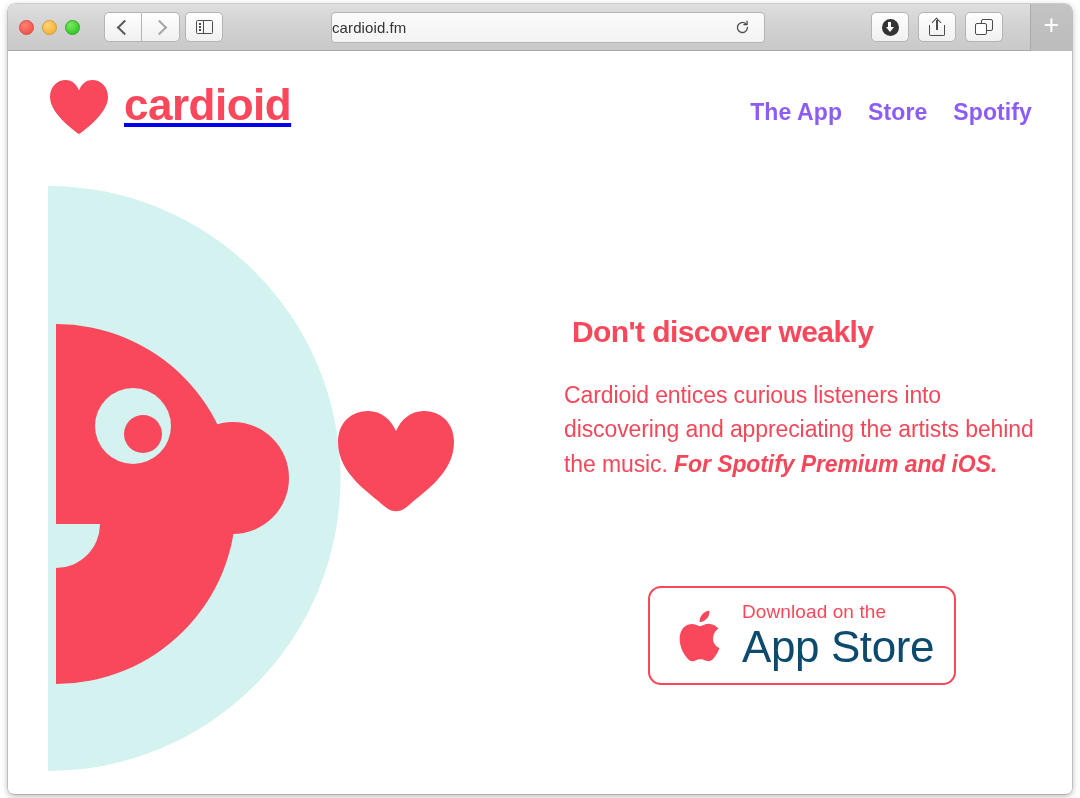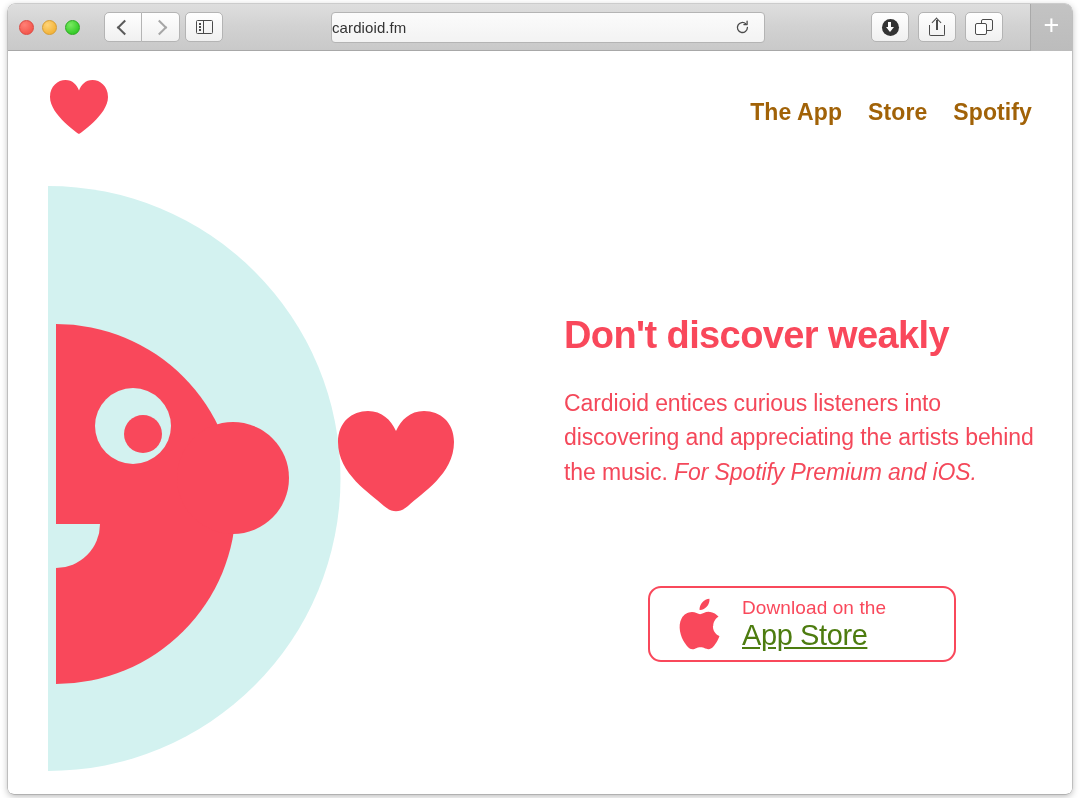--- a/index.html
+++ b/index.html
@@ -237,21 +237,21 @@
   .site-nav {
     position: absolute;
     right: 40px;
     top: 48px;
     display: flex;
     gap: 26px;
   }
   .nav-link {
     font-size: 23px;
     font-weight: 700;
-    color: #a16207;
+    color: #8b5cf6;
     letter-spacing: 0.1px;
     text-decoration: none;
     white-space: nowrap;
   }
 
   
   .illustration {
     position: absolute;
     left: 40px;
     top: 135px;
@@ -260,65 +260,64 @@
   }
 
   
   .hero-copy {
     position: absolute;
     left: 556px;
     top: 265px;
     width: 475px;
   }
   .hero-title {
-    font-size: 38px;
+    font-size: 30px;
     font-weight: 700;
     color: #f9485b;
     letter-spacing: -0.6px;
-    margin: 0 0 30px 0;
+    margin: 0 0 30px 8px;
     line-height: 1.05;
   }
   .hero-text {
     font-size: 23px;
     color: #f4485a;
     line-height: 1.5;
     margin: 0;
     letter-spacing: -0.1px;
   }
-  .hero-text .em { font-style: italic; }
+  .hero-text .em { font-style: italic; font-weight: bold; }
 
   .appstore-btn {
     position: absolute;
     left: 84px;
     top: 270px;
     width: 308px;
-    height: 76px;
+    height: 99px;
     border: 2px solid #f9485b;
     border-radius: 13px;
     box-sizing: border-box;
     display: flex;
     align-items: center;
     gap: 16px;
     padding-left: 22px;
     background: #ffffff;
     text-decoration: none;
   }
   .apple-logo { width: 54px; height: 64px; flex: none; }
   .as-lines { display: flex; flex-direction: column; line-height: 1; }
   .as-small {
     font-size: 19px;
     color: #f9485b;
     letter-spacing: 0.1px;
     margin-bottom: 4px;
   }
   .as-big {
-    font-size: 29px;
-    color: #4d7c0f;
+    font-size: 44px;
+    color: #0c4a6e;
     letter-spacing: -0.4px;
-    text-decoration: underline;
   }
 </style>
 </head>
 <body>
 
 <div class="browser-window">
 
   <div class="toolbar">
 
     <div class="traffic-lights">
@@ -383,20 +382,21 @@
   <div class="page">
 
     <div class="site-header">
 
       <a class="logo" href="#">
         <span class="logo-heart">
           <svg viewBox="0 0 62 56" width="62" height="56">
             <path d="M31 55 C 31 55, 2 36, 2 18 C 2 7, 10 1, 17.5 1 C 24.5 1, 29 6, 31 11.5 C 33 6, 37.5 1, 44.5 1 C 52 1, 60 7, 60 18 C 60 36, 31 55, 31 55 Z" fill="#f9485b"></path>
           </svg>
         </span>
+        <span class="logo-word">cardioid</span>
       </a>
 
       <nav class="site-nav">
         <a class="nav-link" href="#">The App</a>
         <a class="nav-link" href="#">Store</a>
         <a class="nav-link" href="#">Spotify</a>
       </nav>
     </div>
 
     <div class="illustration">

